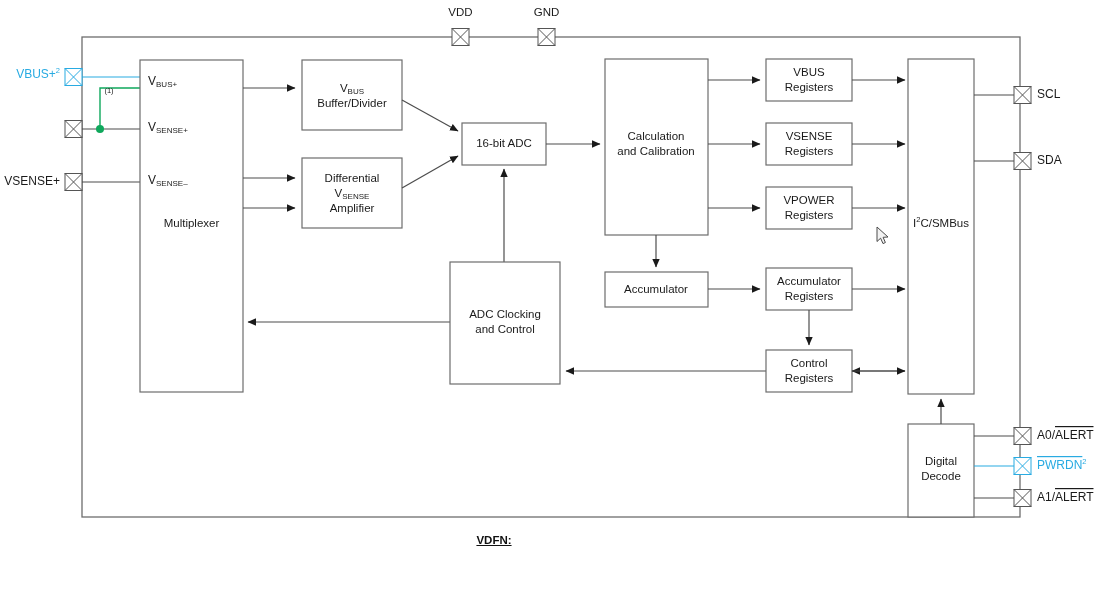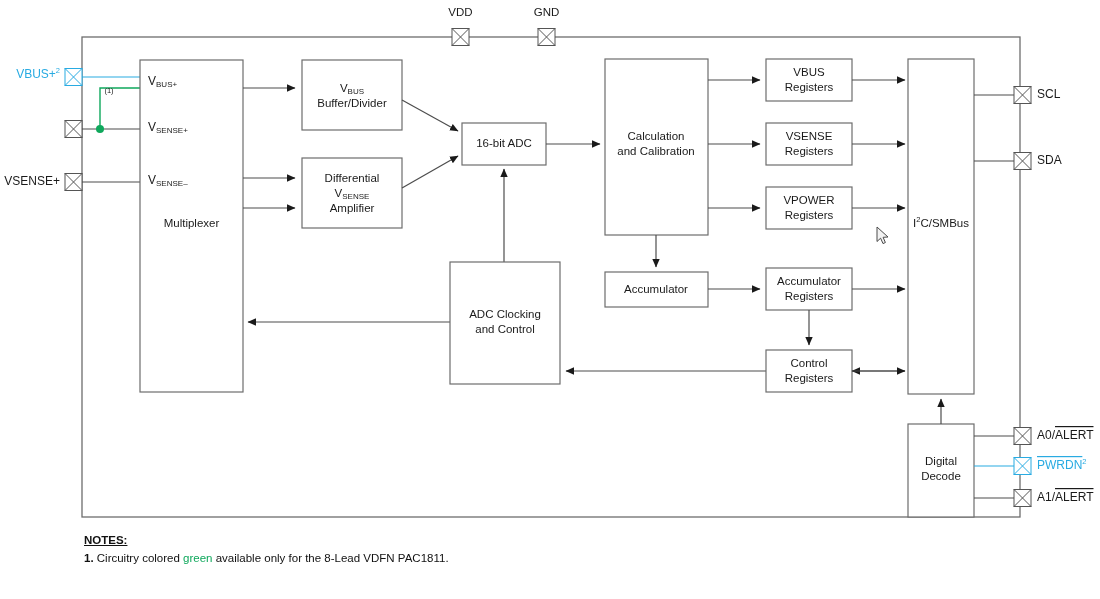--- a/index.html
+++ b/index.html
@@ -1,17 +1,17 @@
 <!DOCTYPE html>
 <html><head>
 <meta charset="utf-8">
 <style>
   html,body{margin:0;padding:0;background:#ffffff;}
   body{font-family:"Liberation Sans","DejaVu Sans",sans-serif;}
-  #canvas{position:relative;width:1100px;height:599px;background:#ffffff;overflow:hidden;}
+  #canvas{position:relative;width:1100px;height:599px;background:#ffffff;overflow:hidden;text-align:center;}
   svg#diagram{position:absolute;left:0;top:0;width:1100px;height:599px;}
 
   .blk-label{font-size:11.5px;fill:#1a1a1a;text-anchor:middle;dominant-baseline:middle;}
   .pin-label{font-size:12px;fill:#1a1a1a;dominant-baseline:middle;}
   .pin-label.blue{fill:#29abe2;}
   .pin-label.right{text-anchor:start;}
   .pin-label.left{text-anchor:end;}
   .top-label{font-size:11.5px;fill:#1a1a1a;text-anchor:middle;}
   .sub{font-size:8px;}
   .sup{font-size:7.5px;}
@@ -218,23 +218,20 @@
     <g>
       <rect x="1014" y="489.5" width="17" height="17" fill="#fff" stroke="#555" stroke-width="1"></rect>
       <line x1="1014" y1="489.5" x2="1031" y2="506.5" stroke="#555" stroke-width="1"></line>
       <line x1="1031" y1="489.5" x2="1014" y2="506.5" stroke="#555" stroke-width="1"></line>
     </g>
     <text class="pin-label right" x="1037" y="498"><tspan>A1/</tspan><tspan text-decoration="overline">ALERT</tspan></text>
 
   </svg>
 
   <div class="notes">
-    <div class="notes-title">NOTES:</div>
-    <div class="note-row">
-      <span class="note-num">1.</span><span> Circuitry colored </span><span class="g-green">green</span><span> available only for the 8-Lead VDFN PAC1811.</span>
-    </div>
+    <div class="notes-title">VDFN:</div>
   </div>
 
   <svg id="cursor" viewBox="0 0 14 20" style="left: 876px; top: 226px;">
     <path d="M1,1 L1,15.5 L4.6,12.2 L7,17.6 L9.4,16.5 L7.1,11.3 L12,11 z" fill="#f2f2f2" stroke="#4a4a4a" stroke-width="1"></path>
   </svg>
 
 </div>
 
 </body></html>

